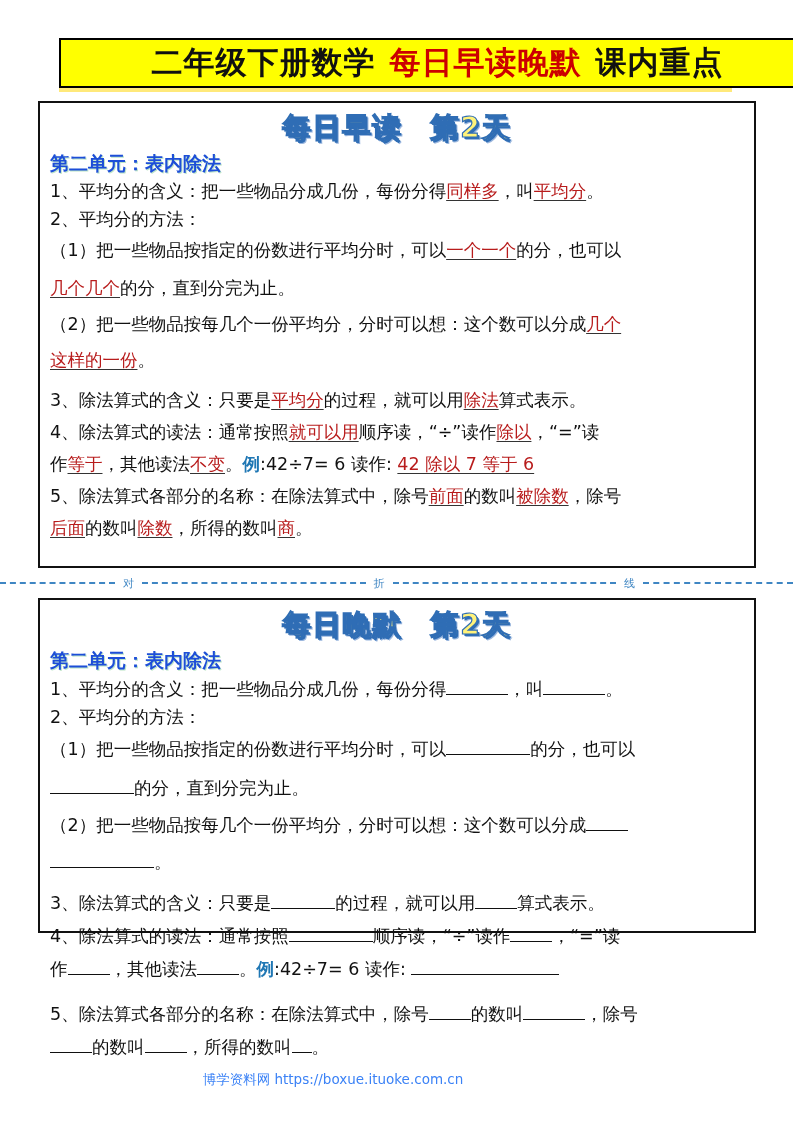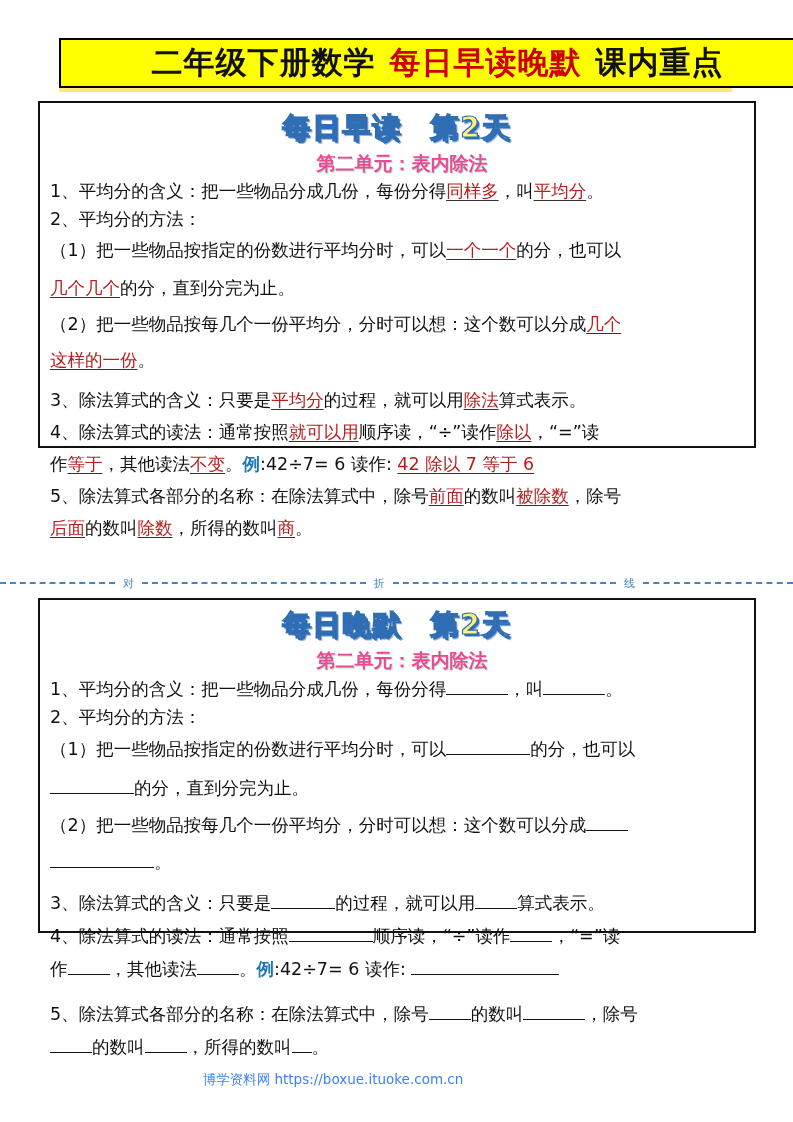--- a/index.html
+++ b/index.html
@@ -1,25 +1,25 @@
 <!DOCTYPE html>
 <html><head>
 <meta charset="utf-8">
 <style>
   html, body { margin:0; padding:0; background:#ffffff; }
   body { width:793px; height:1122px; position:relative; font-family:"DejaVu Sans", sans-serif; color:#111; overflow:hidden; }
   .banner { position:absolute; left:59px; top:38px; width:757px; height:50px; background:#ffff00; border:2px solid #000000; box-sizing:border-box; display:flex; align-items:center; justify-content:center; font-family:"DejaVu Serif", serif; font-weight:bold; font-size:31px; letter-spacing:1px; }
   .banner .red { color:#cc0000; margin:0 14px; }
   .banner-shadow { position:absolute; left:59px; top:88px; width:673px; height:4px; background:#ffe97a; }
   .panel { position:absolute; left:38px; width:718px; border:2px solid #111; box-sizing:border-box; background:#fff; }
-  .panel.top { top:101px; height:347px; }
+  .panel.top { top:101px; height:467px; }
   .panel.bottom { top:598px; height:335px; }
   .ptitle { text-align:center; margin-top:6px; height:36px; font-weight:bold; font-size:28px; letter-spacing:2px; color:#fff27a; -webkit-text-stroke:1.2px #2f6db5; text-shadow:2px 2px 0 #2f6db5, 3px 3px 0 #9bb7de; }
   .ptitle .gap { display:inline-block; width:28px; }
-  .unit { margin-left:10px; margin-top:6px; font-weight:bold; font-size:19px; color:#ec4899; text-shadow:1px 1px 0 #bfe6c8; height:26px;text-align:center; }
+  .unit { margin-left:10px; margin-top:6px; font-weight:bold; font-size:19px; color:#1d4ed8; text-shadow:1px 1px 0 #bfe6c8; height:26px; }
   .line { margin-left:10px; font-size:17.5px; line-height:20px; white-space:nowrap; position:relative; }
   .ans { color:#b81c1c; text-decoration:underline; text-decoration-color:#333; text-underline-offset:3px; }
   .blank { display:inline-block; border-bottom:1px solid #111; height:16px; vertical-align:baseline; }
   .li { color:#1f77b4; font-weight:bold; }
   .fold { position:absolute; left:0; top:576px; width:793px; height:14px; display:flex; align-items:center; }
   .dash { flex:1; border-top:2px dashed #3f86c3; height:0; }
   .fold-char { color:#3f86c3; font-size:11px; padding:0 8px; }
   .footer { position:absolute; top:1071px; left:0; width:666px; text-align:center; font-size:13.5px; color:#3b82f6; }
 </style>
 </head>

